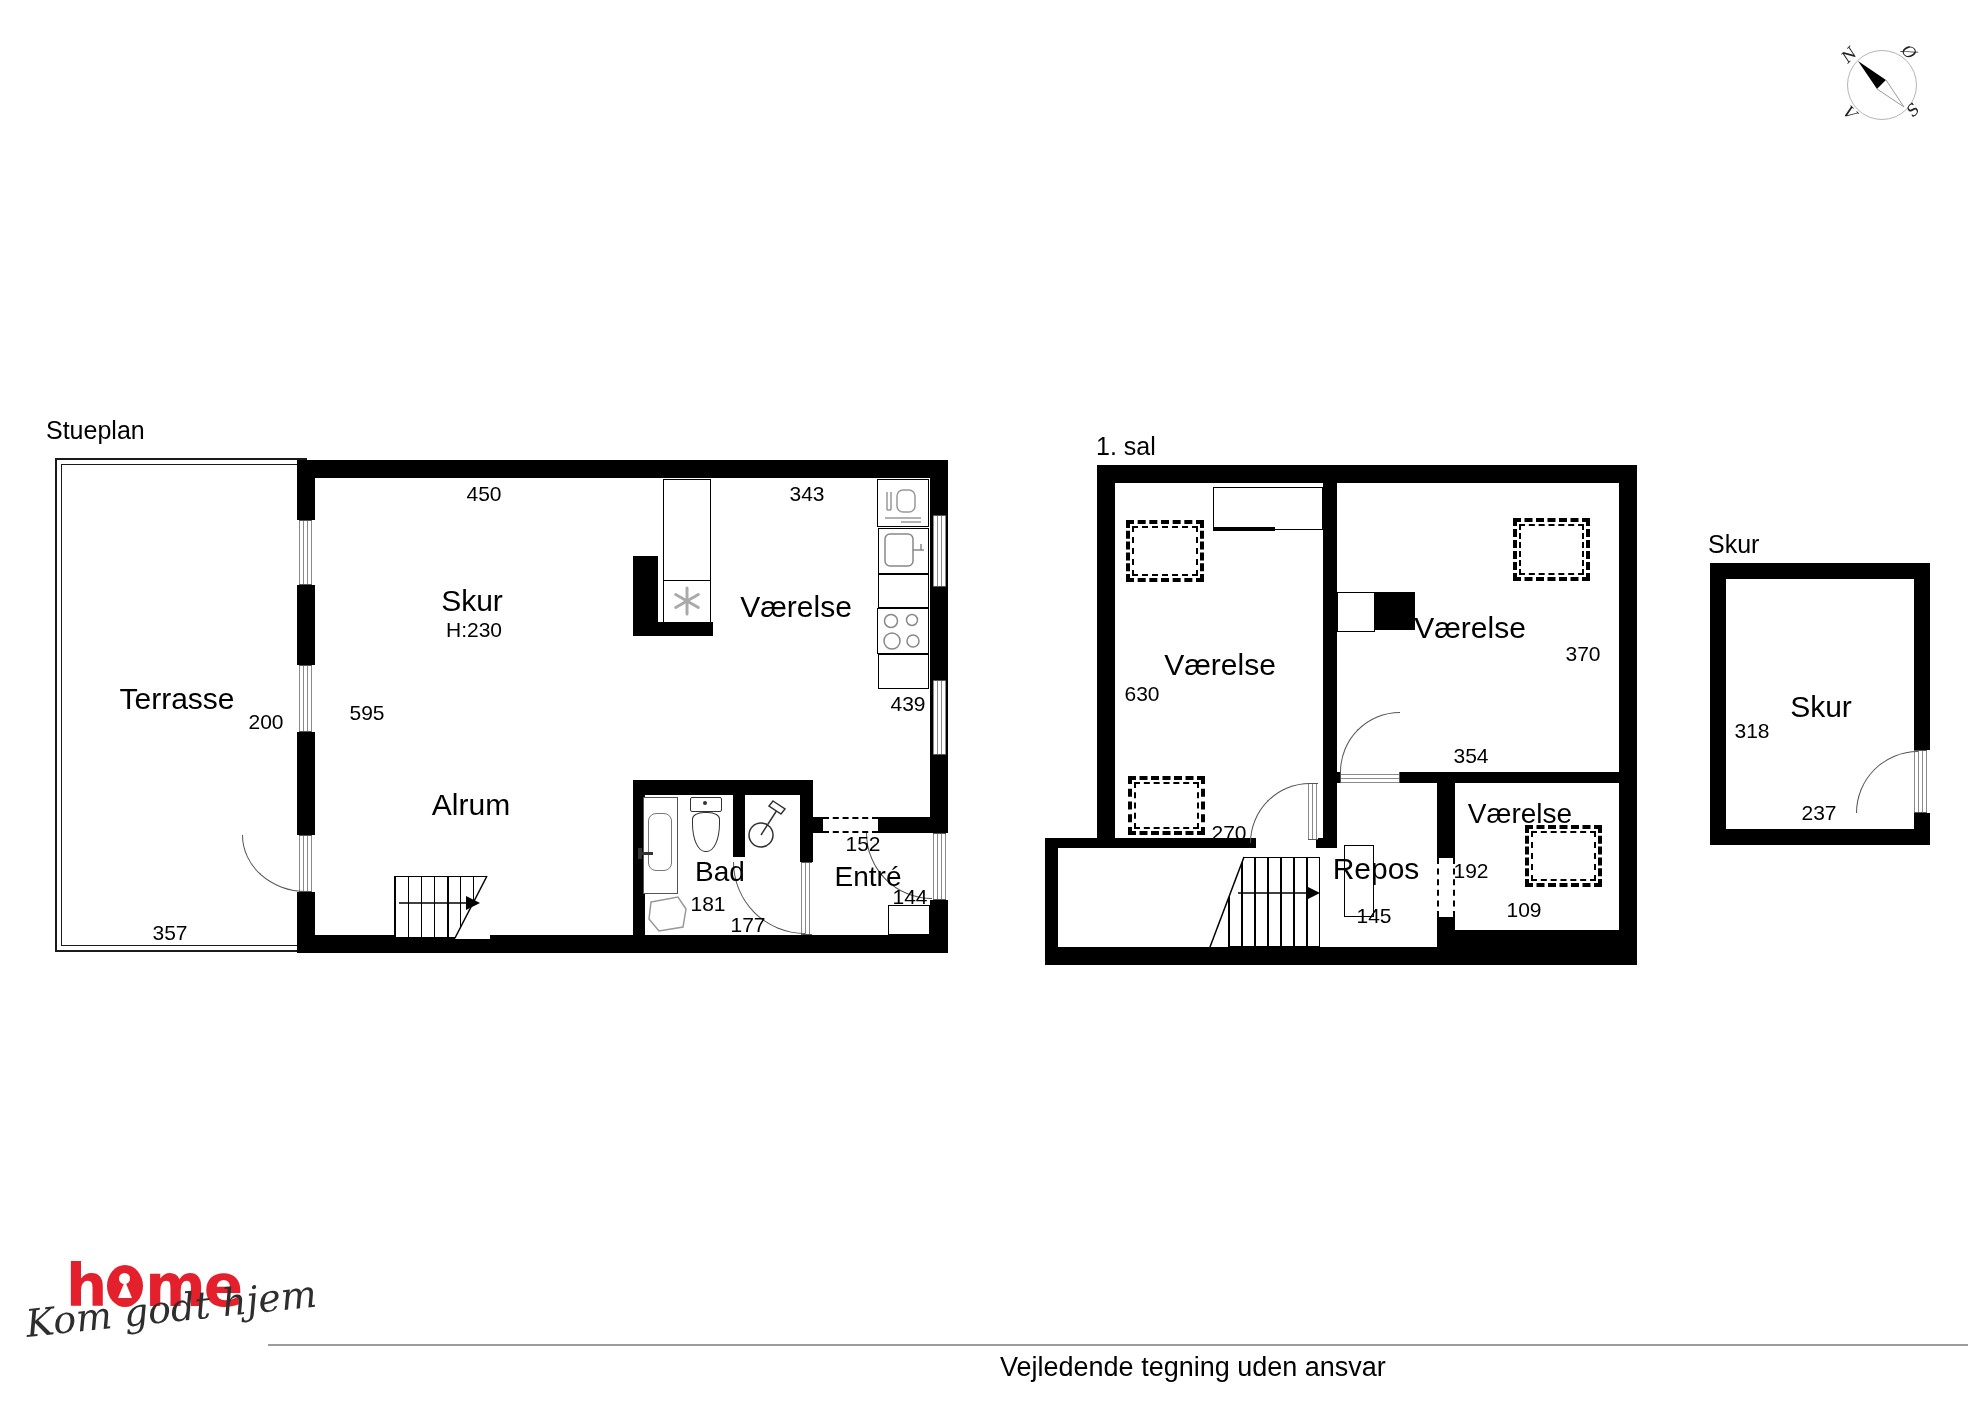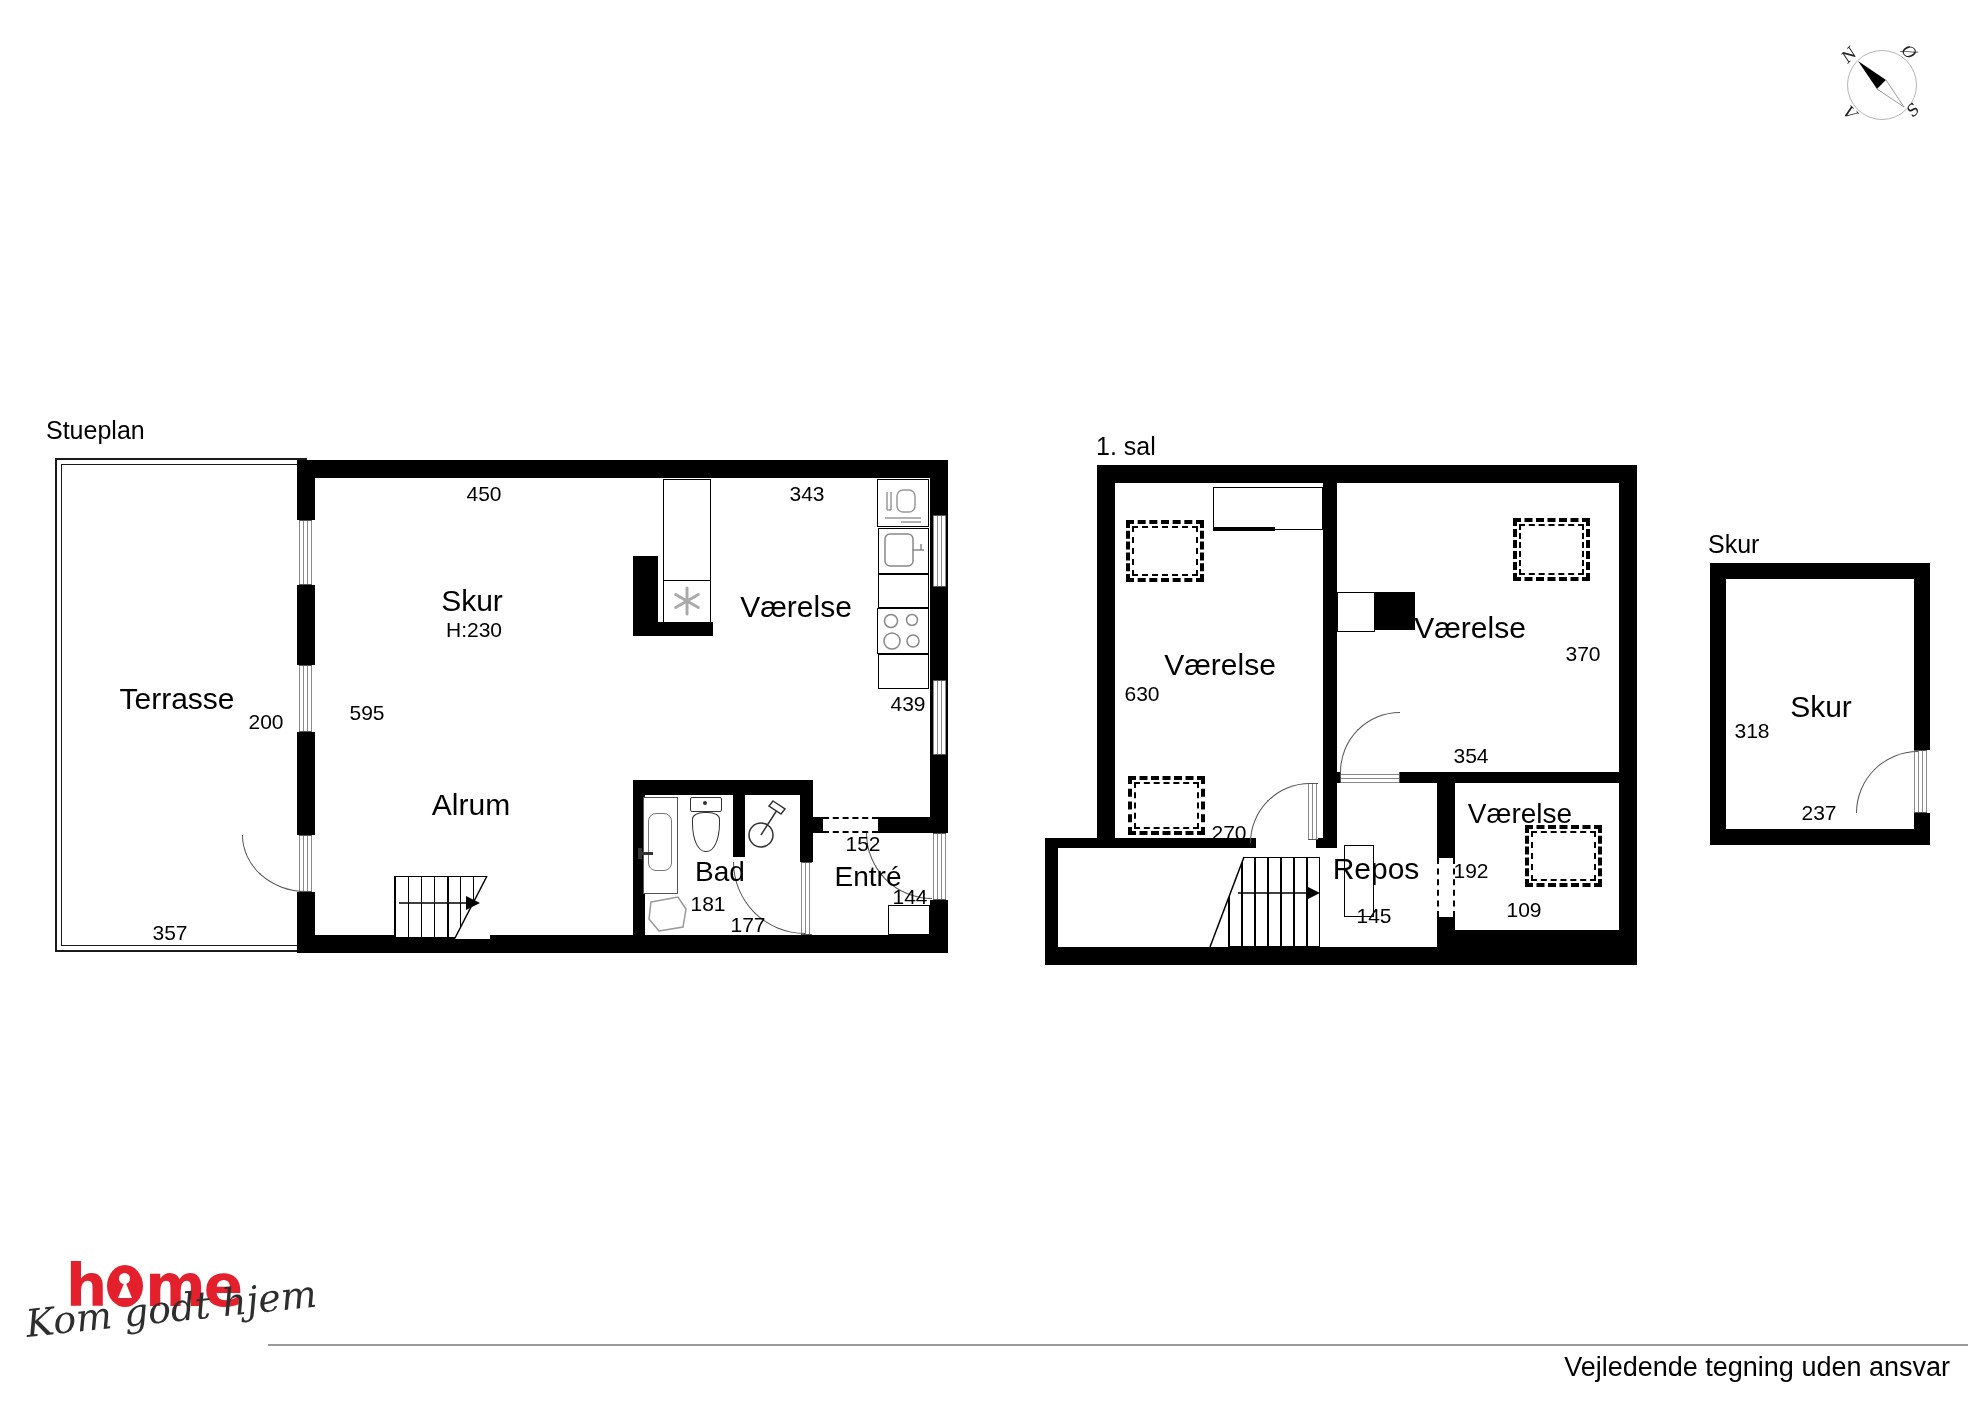--- a/index.html
+++ b/index.html
@@ -41,21 +41,21 @@
        font-size:16px;color:#222;transform:translate(-50%,-50%) rotate(var(--r))}
   .logo{position:absolute;display:flex;align-items:center;font-family:"DejaVu Sans",sans-serif;
        font-weight:bold;font-size:58px;letter-spacing:-2px;color:#e4202c}
   .logo-o{width:36px;height:42px;border-radius:50%;position:relative;margin:0 2px;background:#e4202c}
   .logo-o::before{content:"";position:absolute;width:11px;height:11px;border-radius:50%;background:#fff;left:12px;top:8px}
   .logo-o::after{content:"";position:absolute;left:11px;top:16px;width:0;height:0;
        border-left:7px solid transparent;border-right:7px solid transparent;border-bottom:17px solid #fff}
   .tagline{position:absolute;font-family:"DejaVu Serif",serif;font-style:italic;font-size:38px;
        color:#2e2e2e;transform:rotate(-6deg);transform-origin:left center;white-space:nowrap}
   .footer-line{position:absolute;background:#9c9c9c}
-  .footer-text{position:absolute;font-size:27px;color:#000;text-align:right;white-space:nowrap}
+  .footer-text{position:absolute;font-size:27px;color:#000;text-align:left;white-space:nowrap}
 </style>
 </head>
 <body>
 
 <div id="stage">
 
   <div>
     <div class="compass-circle" style="left:1847px;top:50px;width:68px;height:68px"></div>
     <svg class="svgabs" style="left:1847px;top:50px" width="68" height="68">
       <polygon points="11,11 39,30 30,39" fill="#000"></polygon>

